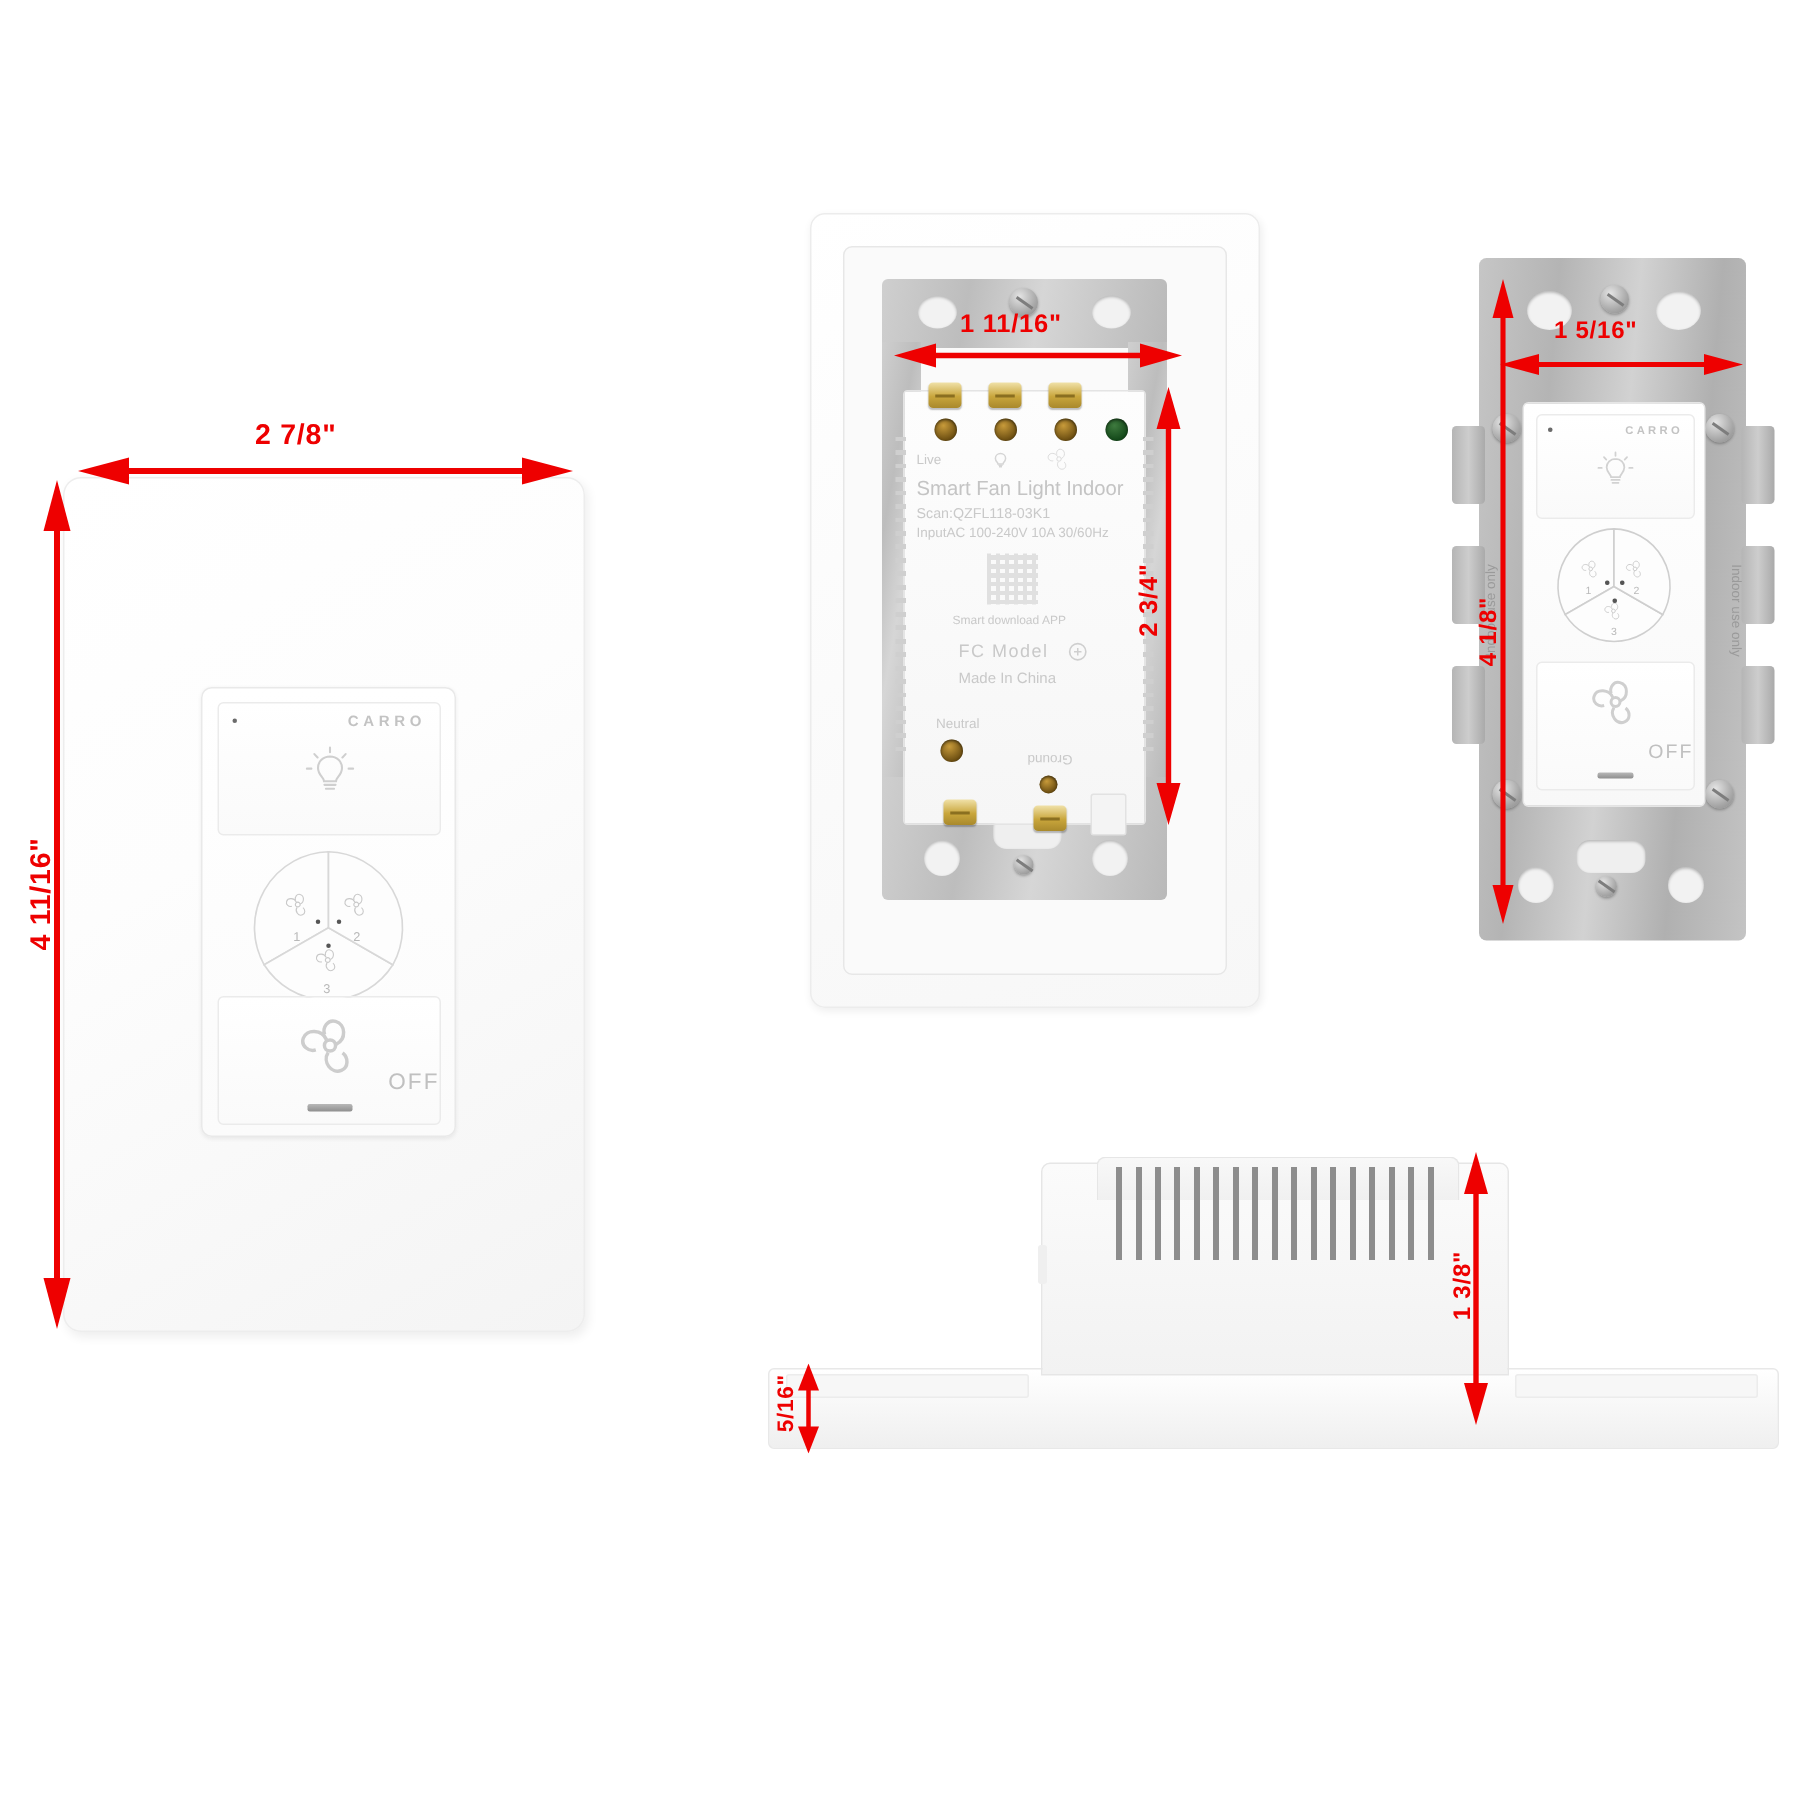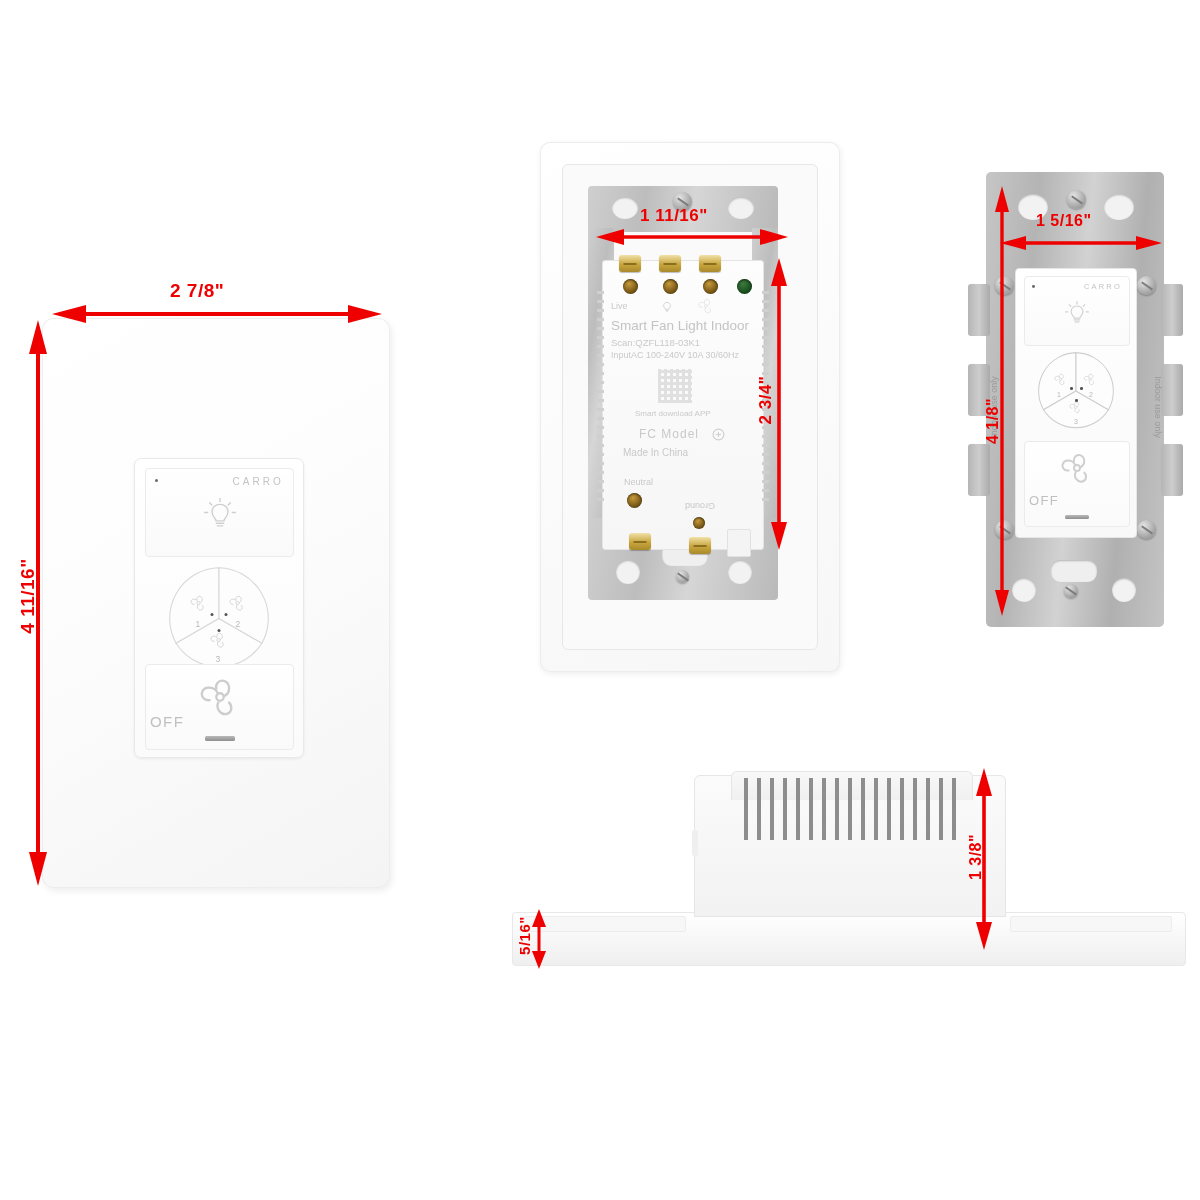--- a/index.html
+++ b/index.html
@@ -39,28 +39,28 @@
     box-shadow:0 1px 3px rgba(0,0,0,.07);
   }
   .btn{
     position:absolute;background:linear-gradient(180deg,#ffffff,#fafafa);
     border:1px solid #ebebeb;border-radius:4px;
   }
   .btn-light{left:10px;top:9px;width:147px;height:87px;}
   .btn-off{left:10px;top:205px;width:147px;height:84px;}
   .brand{
     position:absolute;right:9px;top:7px;
-    font-size:10px;letter-spacing:3.1px;color:#c3c3c3;font-weight:normal;
+    font-size:10px;letter-spacing:3.1px;color:#c3c3c3;font-weight:bold;
   }
   .led-dot{
     position:absolute;left:9px;top:10px;width:3.4px;height:3.4px;
     border-radius:50%;background:#6b6b6b;
   }
   .off-text{
-    position:absolute;left:4px;right:0;bottom:19px;text-align:left;
+    position:absolute;left:4px;right:0;bottom:19px;text-align:right;
     font-size:15px;color:#c0c0c0;letter-spacing:1.4px;
   }
   .led-bar{
     position:absolute;left:50%;transform:translateX(-50%);bottom:8px;
     width:30px;height:5px;border-radius:1.5px;
     background:linear-gradient(180deg,#b8b8b8,#8f8f8f);
   }
   .dial{
     position:absolute;left:50%;top:108px;transform:translateX(-50%);
     width:103px;height:103px;border-radius:50%;
@@ -328,21 +328,21 @@
       <div class="label-txt" style="left:8px;top:89px;font-size:9px;">InputAC 100-240V 10A 30/60Hz</div>
 
       <div class="qr" style="left:55px;top:108px;"></div>
       <div class="label-txt" style="left:32px;top:148px;font-size:8px;">Smart download APP</div>
 
       <div class="label-txt" style="left:36px;top:166px;font-size:12px;letter-spacing:1px;">FC Model</div>
       <svg width="13" height="13" viewBox="0 0 13 13" style="position:absolute;left:109px;top:167px;">
         <circle cx="6.5" cy="6.5" r="5.4" fill="none" stroke="#cfcfcf" stroke-width="1.1"></circle>
         <path d="M4 6.5h5M6.5 4v5" stroke="#cfcfcf" stroke-width="1"></path>
       </svg>
-      <div class="label-txt" style="left:20px;top:186px;font-size:10px;text-align:center;">Made In China</div>
+      <div class="label-txt" style="left:36px;top:186px;font-size:10px;text-align:center;">Made In China</div>
 
       <div class="label-txt" style="left:5px;top:216px;font-size:9px;padding-left:16px;">Neutral</div>
       <div class="wire-hole" style="left:24px;top:232px;"></div>
       <div class="label-txt" style="left:82px;top:240px;font-size:9px;transform:rotate(180deg);">Ground</div>
       <div class="wire-hole" style="left:90px;top:256px;width:12px;height:12px;"></div>
 
       <div class="screw-terminal" style="left:26px;top:272px;"></div>
       <div class="screw-terminal" style="left:86px;top:276px;"></div>
       <div class="abs" style="left:124px;top:268px;width:22px;height:26px;background:#f4f4f4;border:1px solid #e2e2e2;border-radius:2px;"></div>
     </div>

